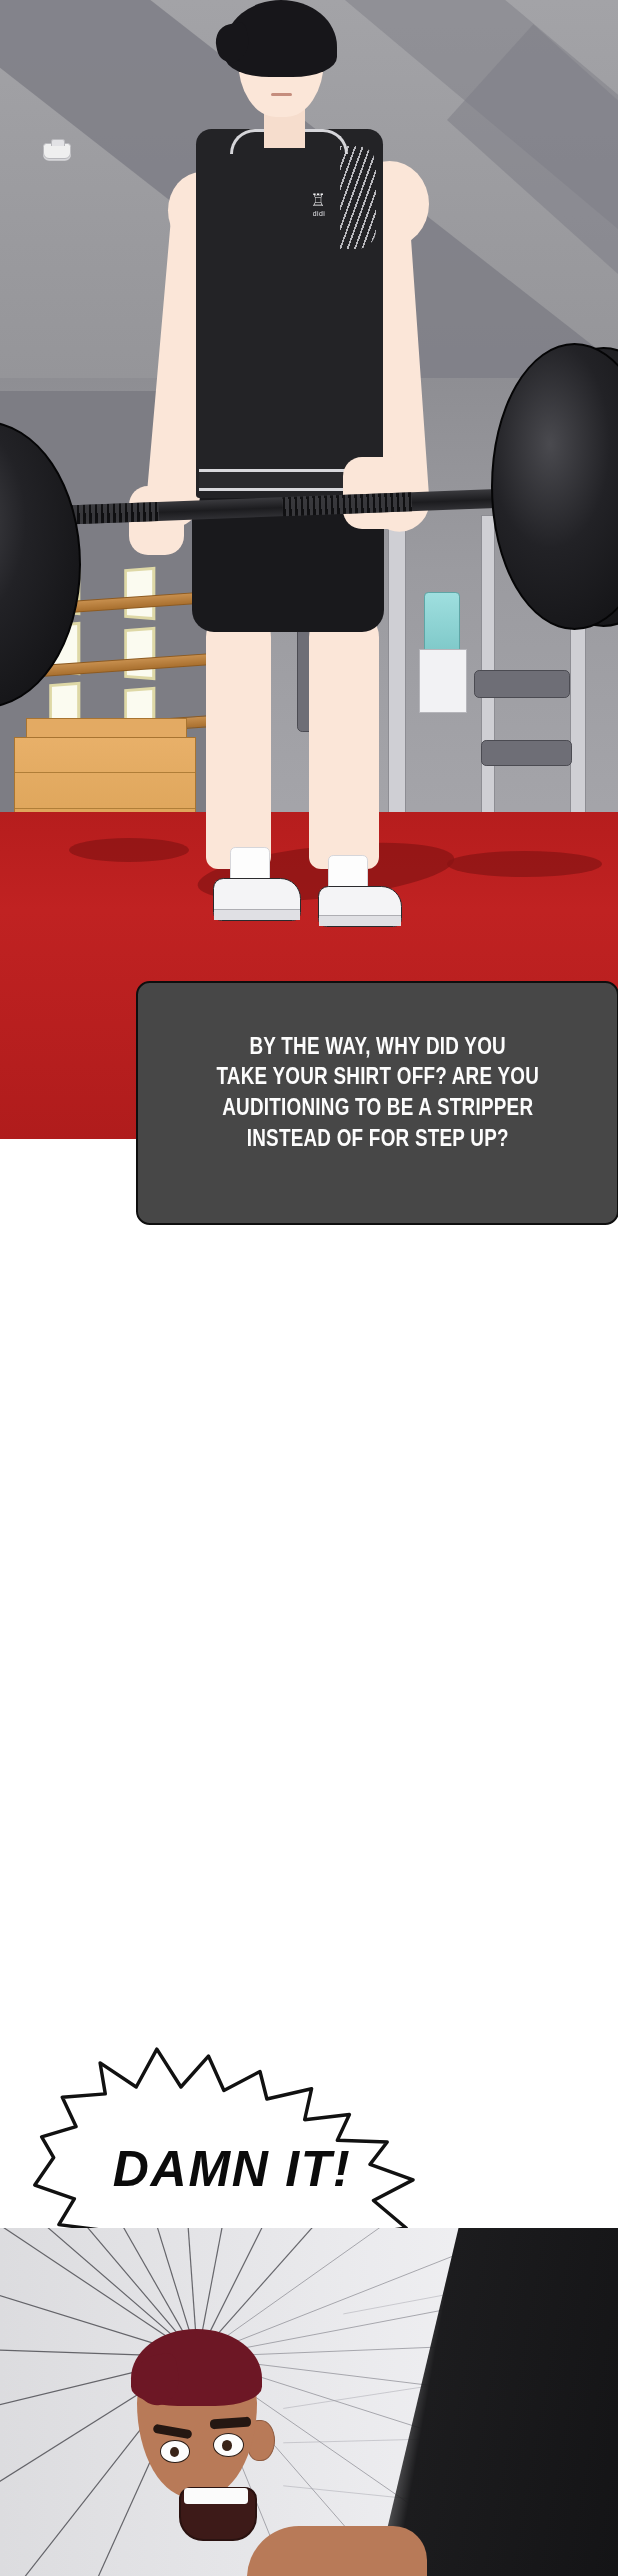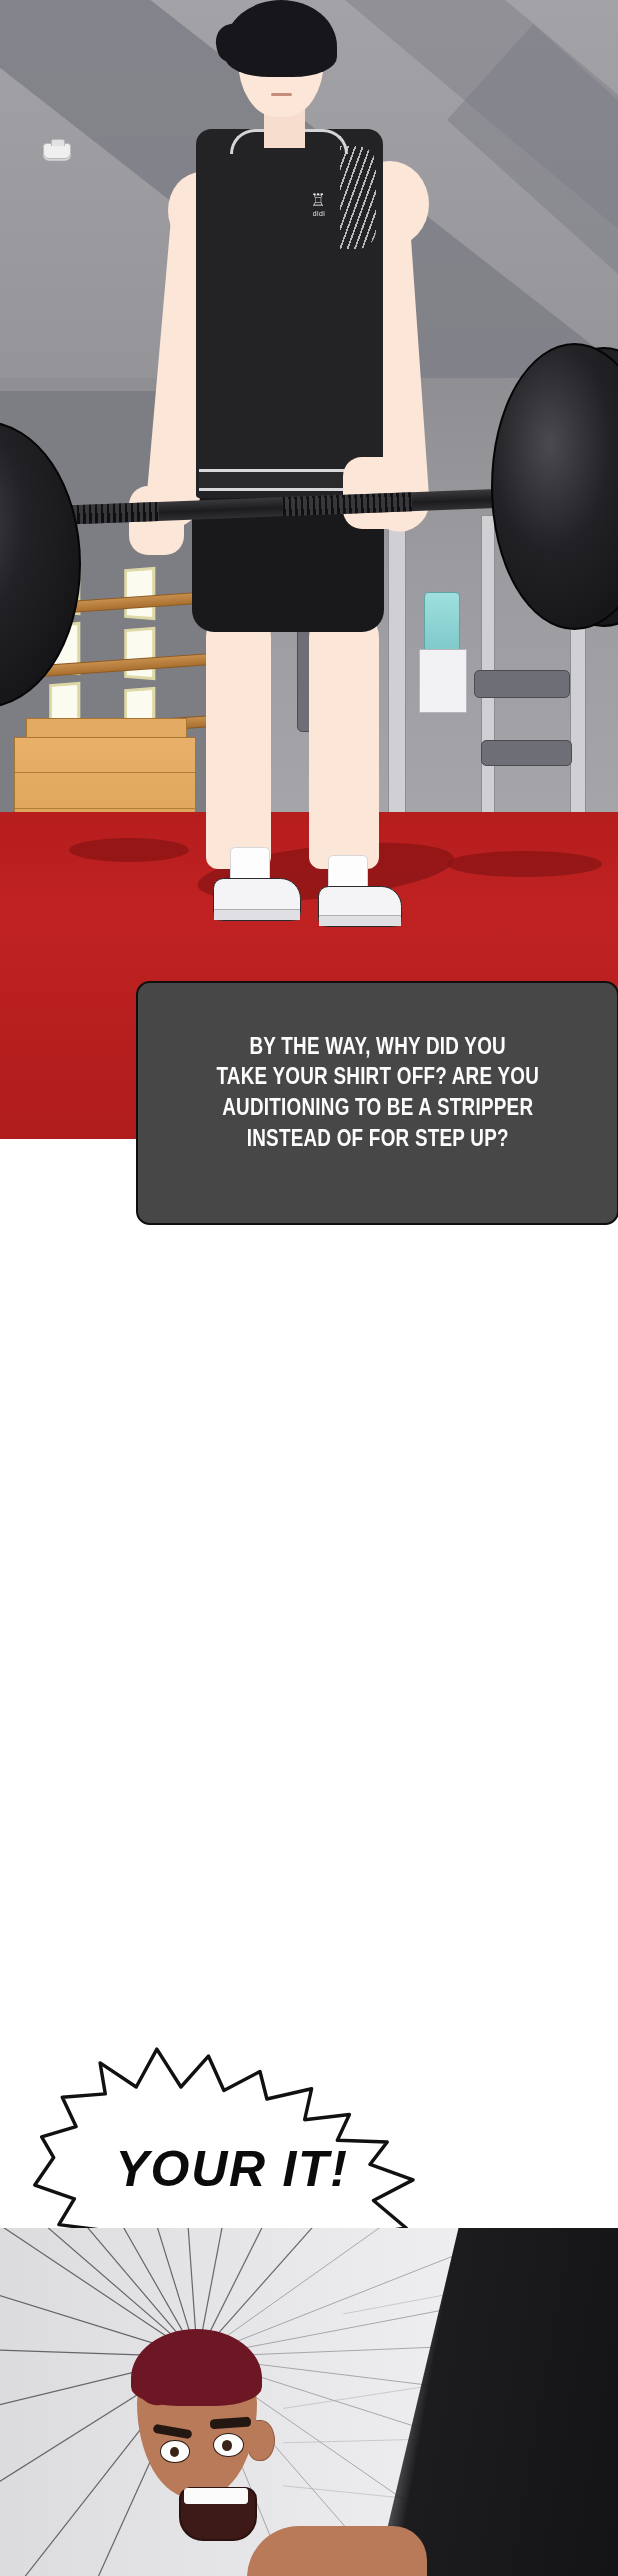--- a/index.html
+++ b/index.html
@@ -436,21 +436,21 @@
 TAKE YOUR SHIRT OFF? ARE YOU
 AUDITIONING TO BE A STRIPPER
 INSTEAD OF FOR STEP UP?</p>
   </div>
 
 
   <div class="burst-wrap">
     <svg viewBox="0 0 520 300" preserveAspectRatio="none">
       <polygon points="52,132 38,108 78,96 62,62 112,58 106,22 148,50 172,6 200,50 232,14 250,54 292,32 300,64 352,52 344,88 396,82 382,112 440,114 420,140 470,158 424,182 462,214 410,222 424,258 366,250 360,288 316,258 292,296 256,262 222,292 198,254 152,278 144,244 96,252 104,216 58,210 76,180 30,164" fill="#ffffff" stroke="#111111" stroke-width="4" stroke-linejoin="round"></polygon>
     </svg>
-    <div class="shout-text">YOUR IT!</div>
+    <div class="shout-text">DAMN IT!</div>
   </div>
 
   <div class="panel-react">
     <svg class="speed-lines" viewBox="0 0 720 405" preserveAspectRatio="none">
       <defs>
         <linearGradient id="bgfade" x1="0" y1="0" x2="1" y2="0">
           <stop offset="0%" stop-color="#dcdcdf"></stop>
           <stop offset="60%" stop-color="#ebebee"></stop>
           <stop offset="100%" stop-color="#f4f4f6"></stop>
         </linearGradient>

